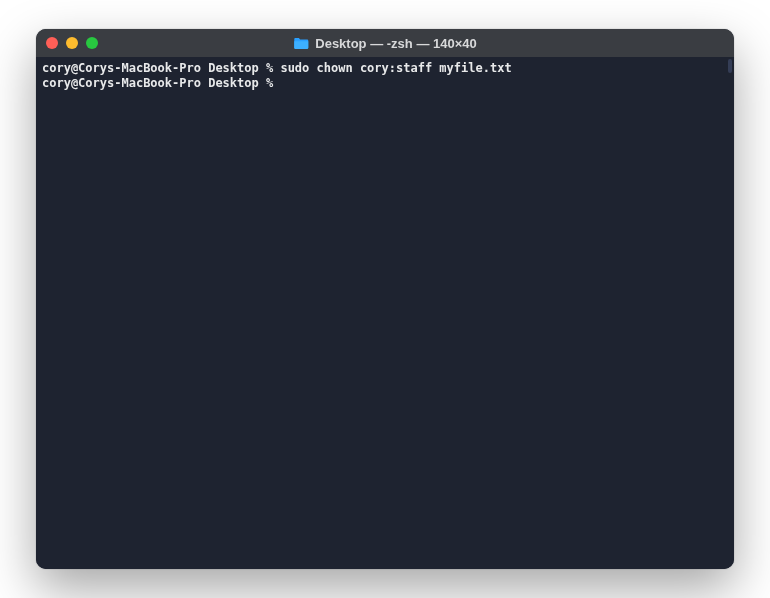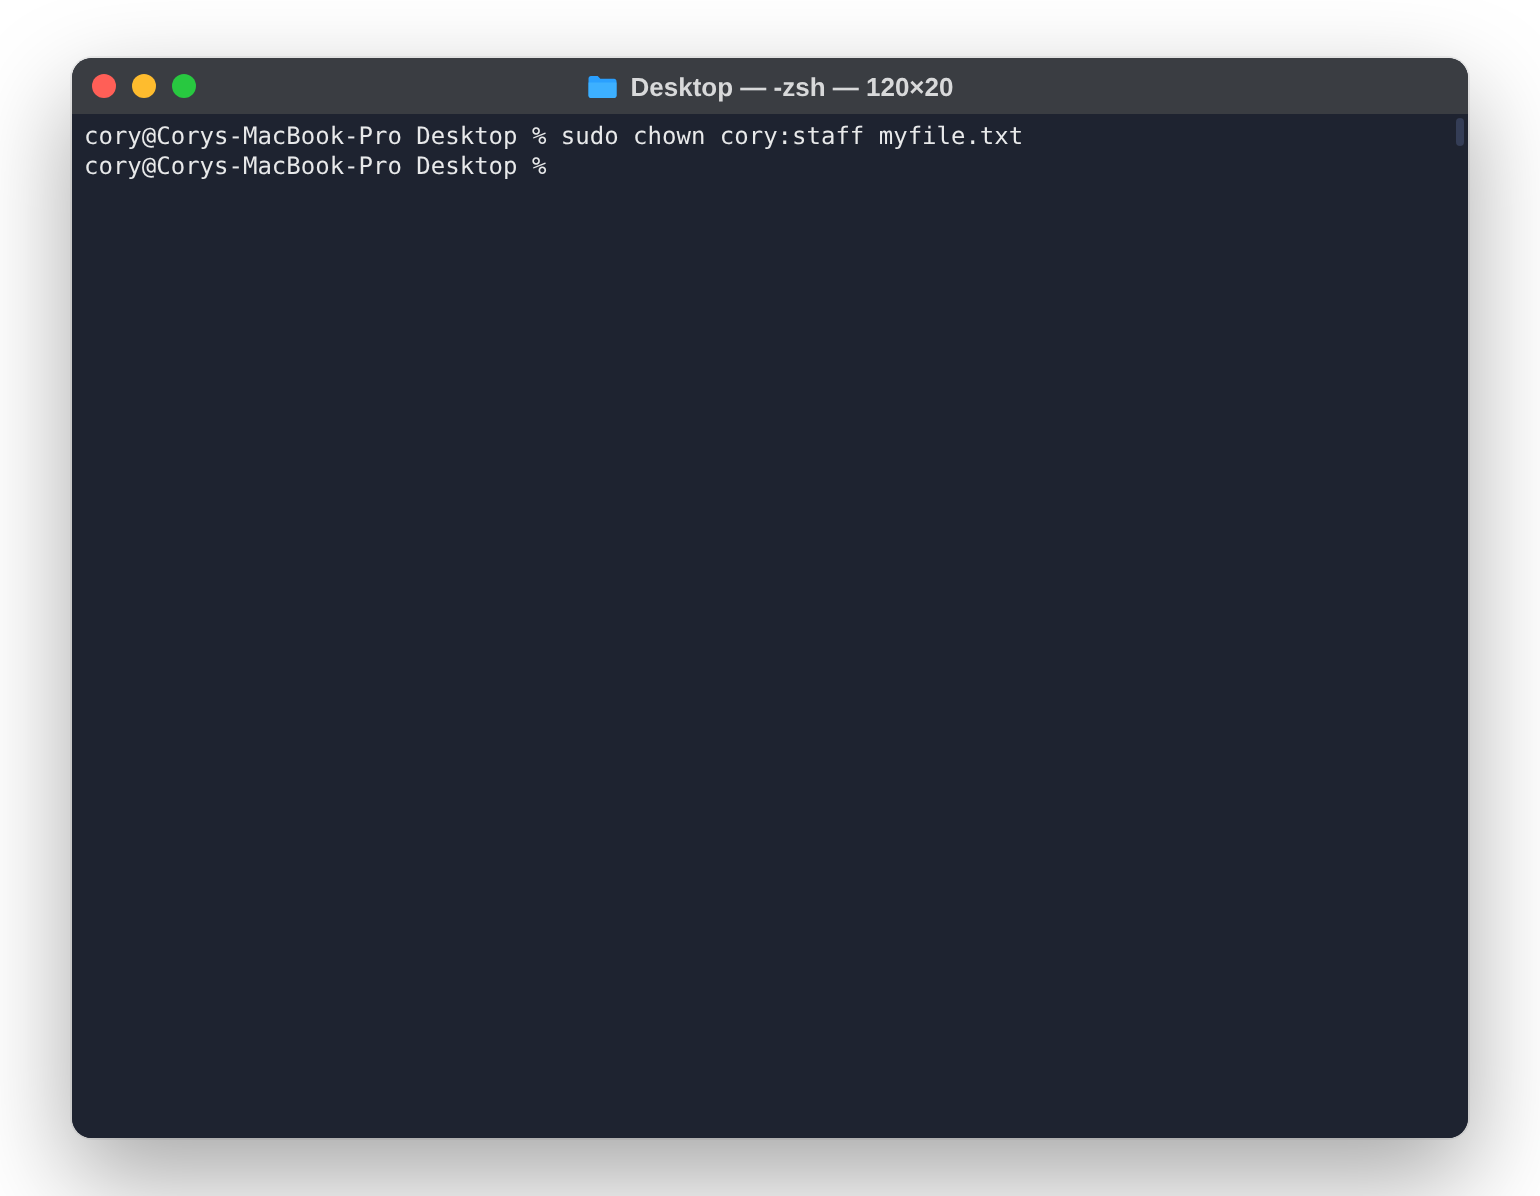--- a/index.html
+++ b/index.html
@@ -71,21 +71,21 @@
       padding: 4px 6px;
       font-family: "SF Mono", Menlo, Monaco, Consolas, monospace;
       font-size: 12px;
       line-height: 15px;
       color: #e8e9ea;
       overflow: hidden;
       position: relative;
     }
     .term-line {
       white-space: pre;
-      font-weight: 400;
+      font-weight: 700;
     }
     .prompt { color: #e8e9ea; }
     .cmd-input {
       display: inline;
       color: #e8e9ea;
     }
     .scroll-hint {
       position: absolute;
       top: 2px;
       right: 2px;
@@ -106,21 +106,21 @@
       <div class="traffic-light tl-min"></div>
       <div class="traffic-light tl-max"></div>
     </div>
     <div class="title-center">
       <span class="folder-icon">
         <svg viewBox="0 0 16 13" width="16" height="13">
           <path d="M1 2.2C1 1.54 1.54 1 2.2 1h3.4l1.3 1.4h6.9c.66 0 1.2.54 1.2 1.2v7.2c0 .66-.54 1.2-1.2 1.2H2.2C1.54 12 1 11.46 1 10.8V2.2z" fill="#2aa0ff"></path>
           <path d="M1 4.2h14v6.6c0 .66-.54 1.2-1.2 1.2H2.2C1.54 12 1 11.46 1 10.8V4.2z" fill="#3db0ff"></path>
         </svg>
       </span>
-      <span>Desktop — -zsh — 120×20</span>
+      <span>Desktop — -zsh — 140×40</span>
     </div>
   </div>
 
   <div class="terminal-body">
     <div class="term-line"><span class="prompt">cory@Corys-MacBook-Pro Desktop % </span><span class="cmd-input">sudo chown cory:staff myfile.txt</span></div>
     <div class="term-line"><span class="prompt">cory@Corys-MacBook-Pro Desktop % </span><span class="cmd-input"></span></div>
     <div class="scroll-hint"></div>
   </div>
 
 </div>

